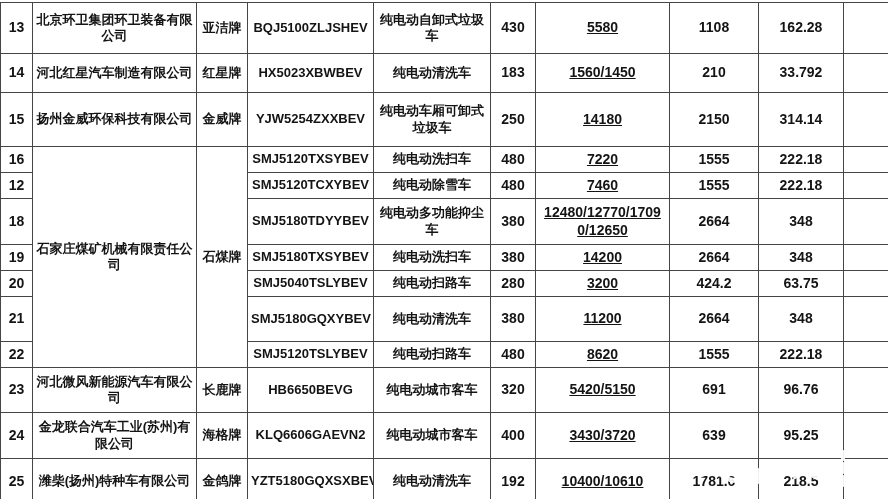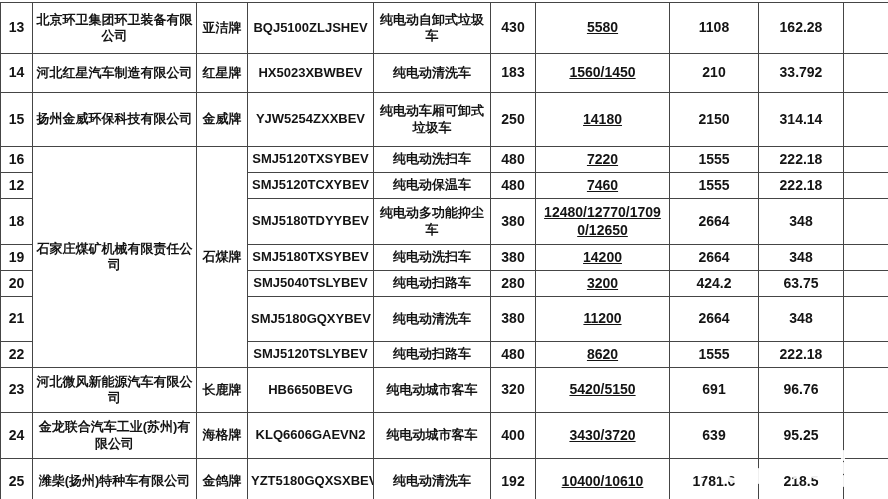--- a/index.html
+++ b/index.html
@@ -84,21 +84,21 @@
     <td>纯电动洗扫车</td>
     <td class="num">480</td>
     <td class="num mass">7220</td>
     <td class="num">1555</td>
     <td class="num">222.18</td>
     <td></td>
   </tr>
   <tr class="h25">
     <td class="num">12</td>
     <td class="model">SMJ5120TCXYBEV</td>
-    <td>纯电动保温车</td>
+    <td>纯电动除雪车</td>
     <td class="num">480</td>
     <td class="num mass">7460</td>
     <td class="num">1555</td>
     <td class="num">222.18</td>
     <td></td>
   </tr>
   <tr class="h45">
     <td class="num">18</td>
     <td class="model">SMJ5180TDYYBEV</td>
     <td>纯电动多功能抑尘车</td>

